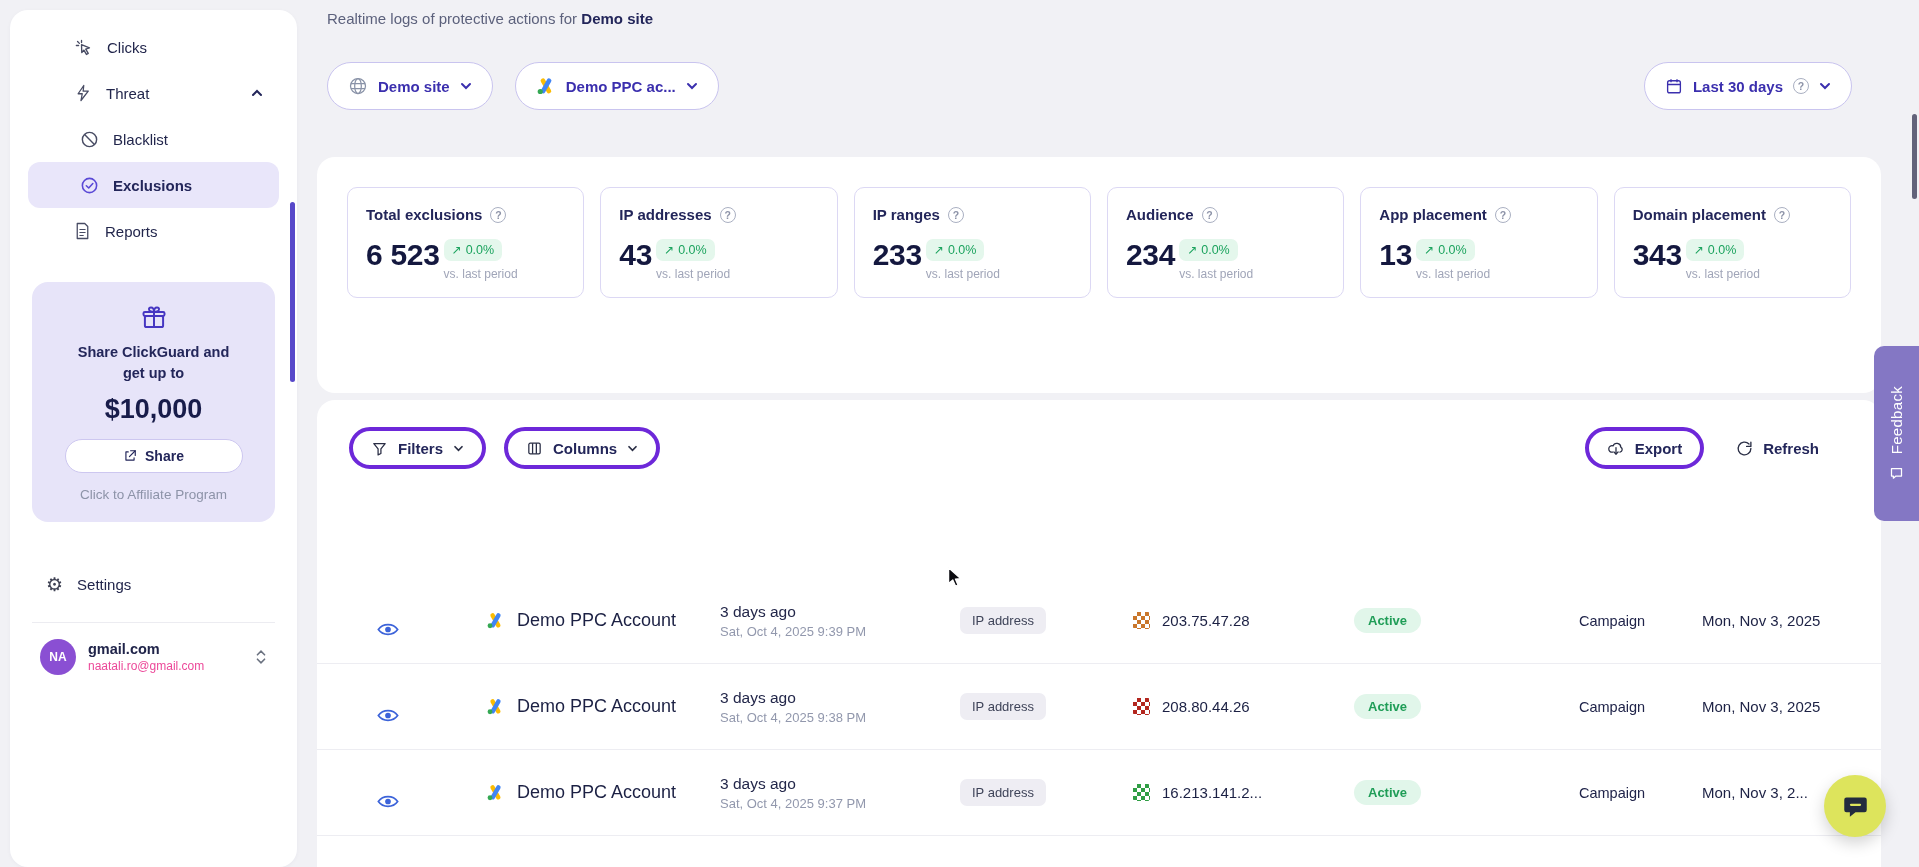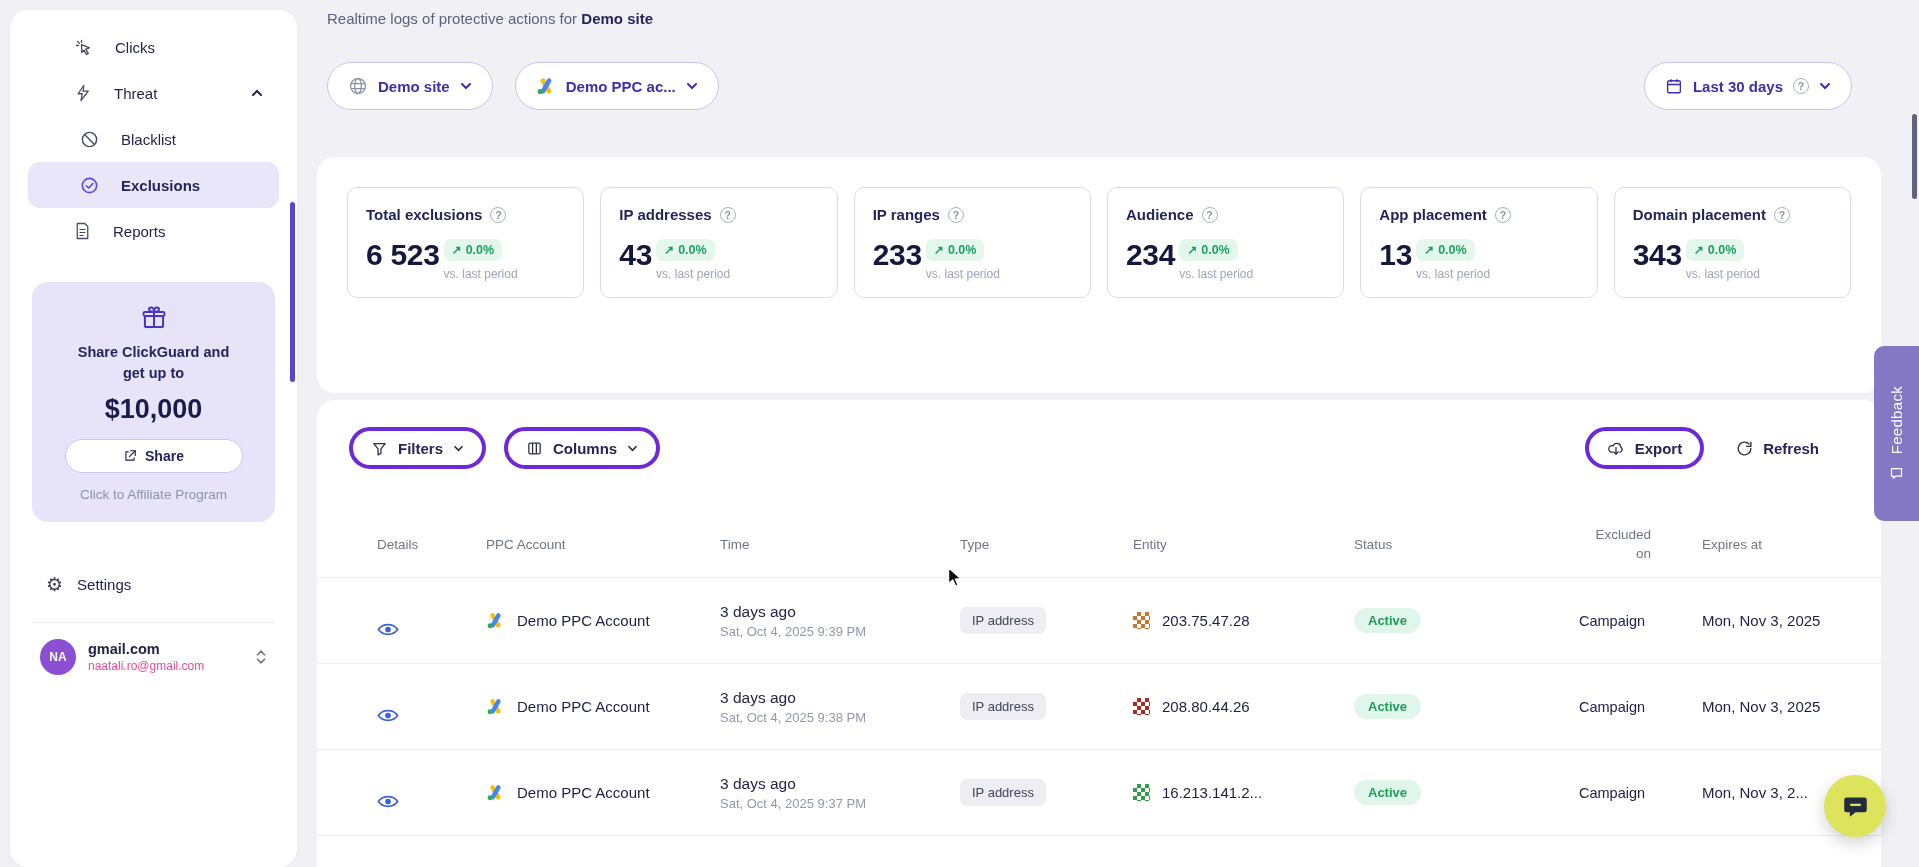--- a/index.html
+++ b/index.html
@@ -17,21 +17,21 @@
     position:absolute; left:10px; top:10px; width:287px; height:857px;
     background:#fff; border-radius:18px;
     box-shadow:0 1px 4px rgba(25,29,78,.04);
   }
   .logo-row { display:flex; align-items:center; gap:9px; padding:28px 22px 20px 42px; position:relative; }
   .logo-text { font-size:22px; font-weight:700; color:#191d4e; letter-spacing:-.3px; }
   .collapse-btn { position:absolute; right:26px; top:32px; cursor:pointer; }
 
   .nav { padding:14px 18px 0; }
   .nav-item {
-    height:46px; display:flex; align-items:center; gap:22px;
+    height:46px; display:flex; align-items:center; gap:14px;
     padding:0 16px 0 46px; border-radius:12px; cursor:pointer;
     font-size:15px; font-weight:500; color:#22264c;text-align:right;
   }
   .nav-item .chev-right { margin-left:auto; }
   .nav-sub { padding-left:52px; }
   .nav-sub.active { background:#e9e6fa; font-weight:700; color:#23265a; }
 
   .promo {
     margin:28px 22px 0; background:#e7e4f9; border-radius:16px;
     padding:22px 14px 20px; text-align:center;
@@ -89,21 +89,21 @@
     position:absolute; left:317px; top:157px; width:1564px; height:236px;
     background:#fff; border-radius:18px;
   }
   .stats-inner { display:flex; gap:16px; padding:30px; }
   .stat { flex:1; border:1px solid #dcd8f4; border-radius:10px; padding:18px 18px 16px; }
   .stat-head { display:flex; align-items:center; gap:8px; font-size:15px; font-weight:600; color:#23265a; margin-bottom:16px; }
   .stat-body { display:flex; align-items:flex-start; gap:4px; }
   .stat-value { font-size:30px; font-weight:800; color:#14183f; line-height:1.05; letter-spacing:-.3px; }
   .delta-col { display:flex; flex-direction:column; gap:6px; }
   .delta-badge {
-    background:#e4f7ec; color:#1ba35e; font-size:12.5px; font-weight:700;
+    background:#e4f7ec; color:#1ba35e; font-size:12.5px; font-weight:400;
     border-radius:7px; padding:4px 8px; display:inline-flex; align-items:center; gap:4px; width:max-content;
   }
   .delta-badge::before { content:"↗"; font-size:12px; }
   .vs { font-size:12px; color:#a0a5b8; }
 
   
   .table-card {
     position:absolute; left:317px; top:400px; width:1564px; height:500px;
     background:#fff; border-radius:18px; overflow:hidden;
   }
@@ -124,21 +124,21 @@
   .thead {
     position:absolute; top:112px; left:0; right:0; height:66px;
     border-bottom:1px solid #ececf2;
     font-size:13.5px; color:#70758a;
   }
   .h-excluded span { display:inline-block; width:72px; text-align:right; line-height:1.35; }
   .tbody { position:absolute; top:178px; left:0; right:0; }
   .trow { height:86px; border-bottom:1px solid #ededf2; }
   .cell-flex { display:flex; align-items:center; gap:12px; }
   .eye { cursor:pointer; margin-left:6px; }
-  .acct-cell { font-size:15px; font-weight:500; color:#1c2144; }
+  .acct-cell { font-size:18px; font-weight:500; color:#1c2144; }
   .t1 { font-size:15.5px; font-weight:500; color:#23274a; }
   .t2 { font-size:13px; color:#9298ad; margin-top:3px; }
   .type-badge {
     background:#eeedf3; color:#3f4459; font-size:13px; font-weight:500;
     padding:6px 12px; border-radius:7px; display:inline-block;
   }
   .identicon {
     width:17px; height:17px; border-radius:2px; flex:0 0 17px;
     background-image:conic-gradient(var(--c,#ccc) 25%, transparent 25% 50%, var(--c,#ccc) 50% 75%, transparent 75%);
     background-size:8px 8px;
@@ -455,30 +455,20 @@
           <svg width="17" height="17" viewBox="0 0 24 24" fill="none" stroke="#2a2e45" stroke-width="1.9" stroke-linecap="round" stroke-linejoin="round">
               <path d="M21 12 a9 9 0 1 1 -2.64-6.36"></path>
               <path d="M21 3 v6 h-6"></path>
             </svg>
         </span>
         <span>Refresh</span>
       </div>
     </div>
   </div>
 
-  <div class="thead grid-cols">
-    <div>Details</div>
-    <div>PPC Account</div>
-    <div>Time</div>
-    <div>Type</div>
-    <div>Entity</div>
-    <div>Status</div>
-    <div class="h-excluded"><span>Excluded on</span></div>
-    <div>Expires at</div>
-  </div>
 
   <div class="tbody">
 
     <div class="trow grid-cols">
       <div><span class="eye">
         <svg width="22" height="15" viewBox="0 0 24 15">
               <path d="M1.5 7.5 C6.5 0.5 17.5 0.5 22.5 7.5 C17.5 14.5 6.5 14.5 1.5 7.5 Z" fill="none" stroke="#3c63d9" stroke-width="1.9"></path>
               <circle cx="12" cy="7.5" r="3.1" fill="#3c63d9"></circle>
             </svg>
       </span></div>

